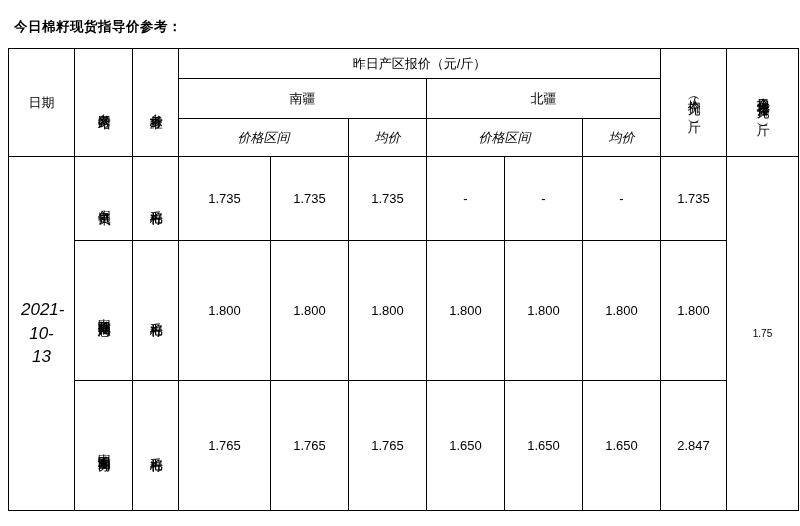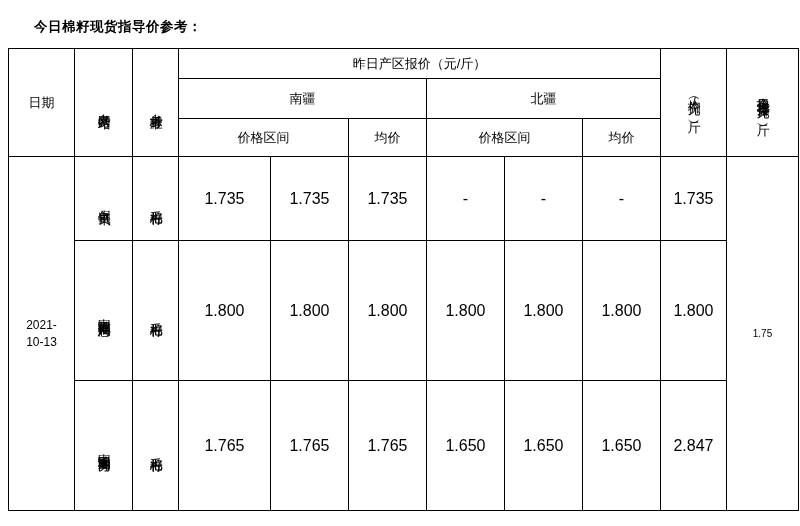--- a/index.html
+++ b/index.html
@@ -16,21 +16,21 @@
   }
   .page {
     position: relative;
     width: 800px;
     height: 526px;
     box-sizing: border-box;
     padding: 0;
   }
   .doc-title {
     position: absolute;
-    left: 34px;
+    left: 14px;
     top: 18px;
     font-size: 13.5px;
     font-weight: bold;
     letter-spacing: 0.5px;
     white-space: nowrap;
   }
   table.price-table {
     position: absolute;
     left: 8px;
     top: 48px;
@@ -64,31 +64,32 @@
   .hdr-date { width: 66px; }
   .hdr-site { width: 58px; }
   .hdr-std  { width: 46px; }
   .hdr-range-s { width: 92px; }
   .hdr-num { width: 78px; }
   .hdr-avg-y { width: 66px; }
   .hdr-today { width: 72px; }
 
   .row-h1 { height: 30px; }
   .row-h2 { height: 40px; margin-top: 10px; }
-  .row-h3 { height: 38px; }
+  .row-h3 { height: 38px; font-style: italic; }
   .body-row-1 { height: 84px; }
   .body-row-2 { height: 140px; }
   .body-row-3 { height: 130px; margin-top: 32px; }
 
   .num {
-    font-size: 16px;
+    font-size: 13px;
   }
   .date-cell {
-    font-size: 12px;
+    font-size: 17px;
     line-height: 1.4;
+    font-style: italic;
   }
   .today-val {
     font-size: 10px;
   }
 </style>
 </head>
 <body>
 
 <div class="page">
 

